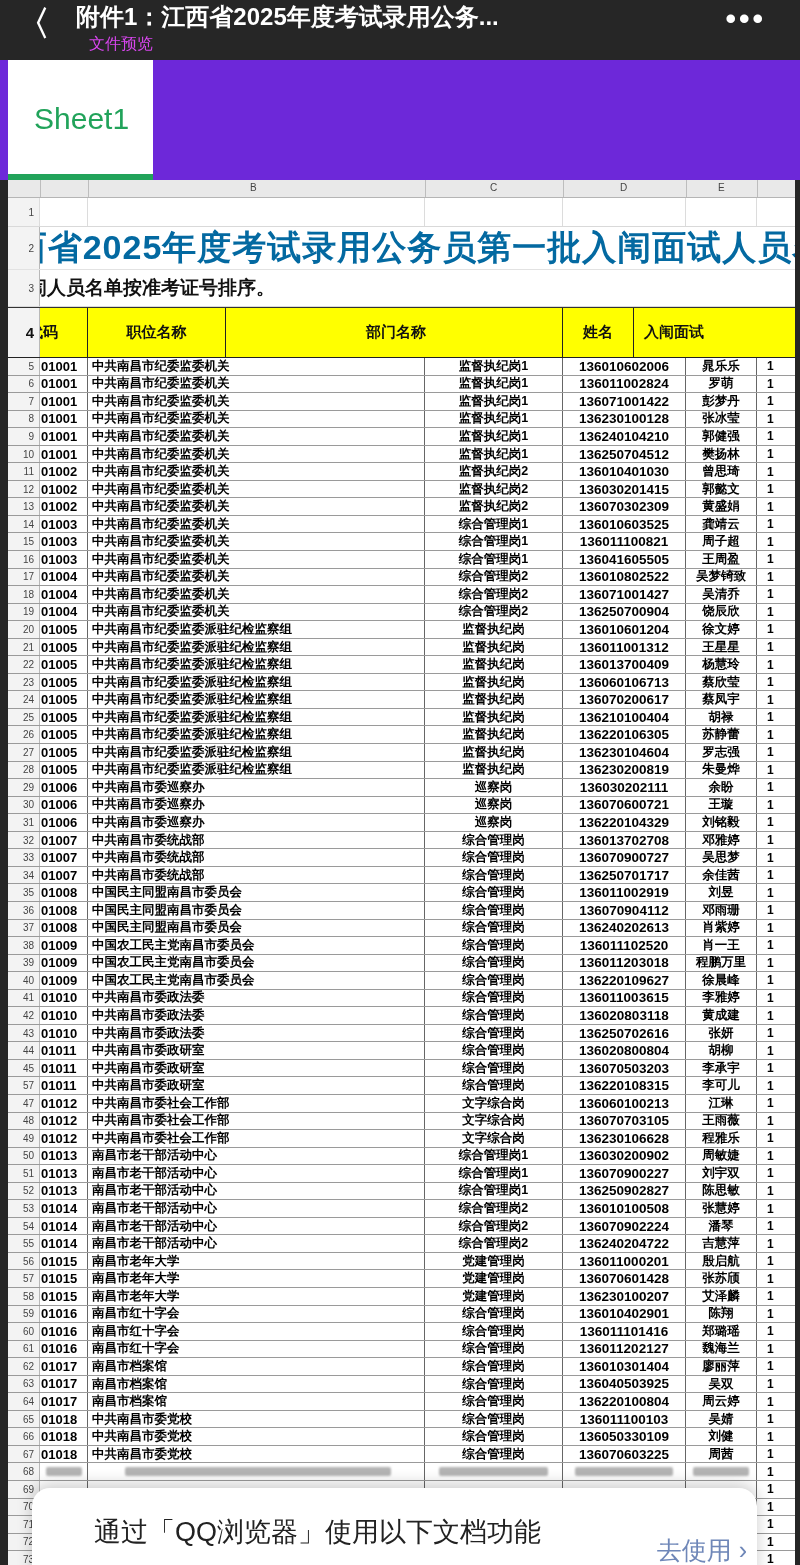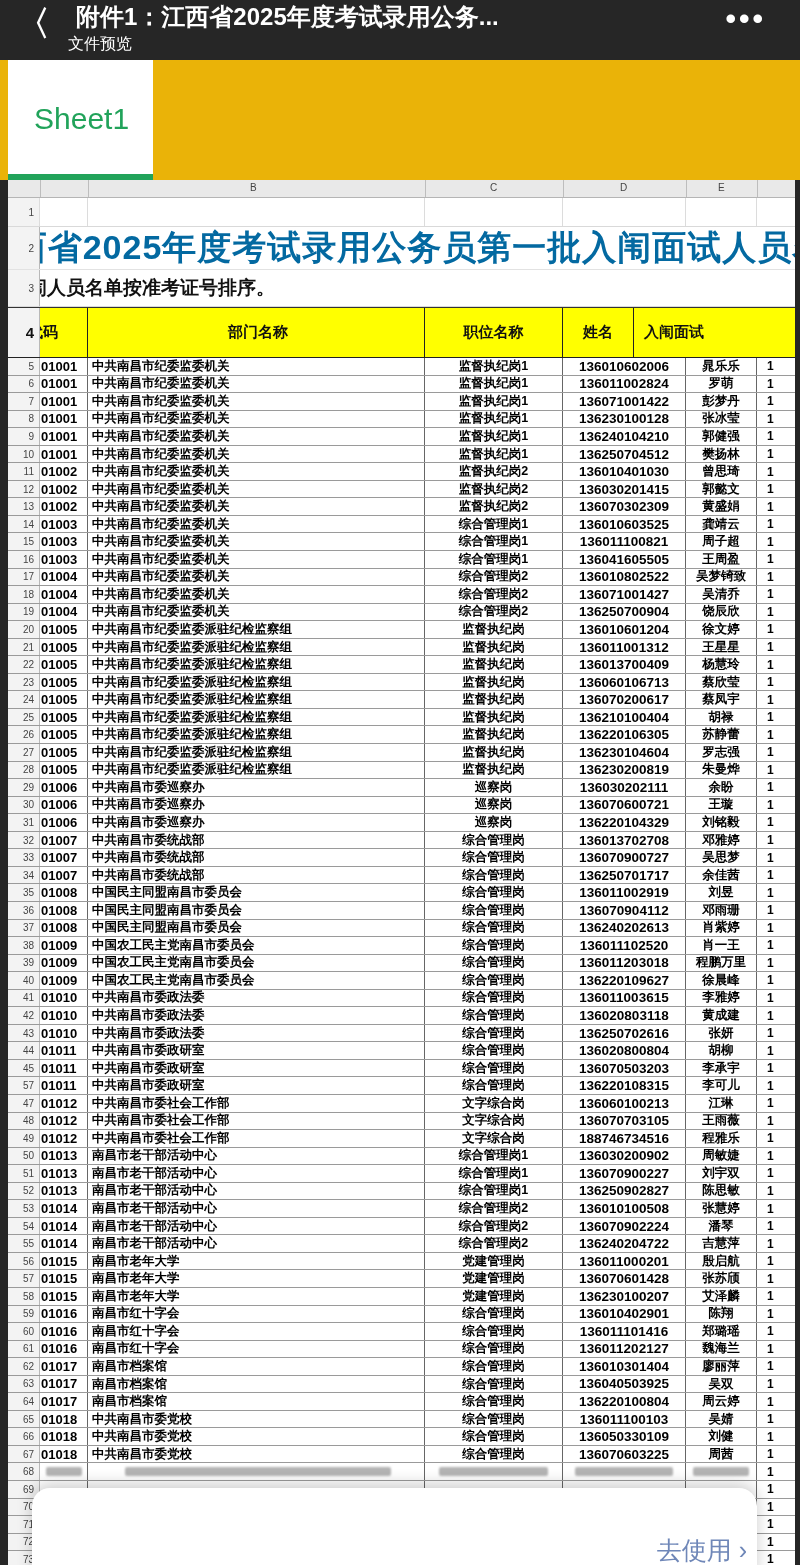--- a/index.html
+++ b/index.html
@@ -4,25 +4,25 @@
 <style>
   html,body{margin:0;padding:0;}
   body{width:800px;height:1565px;position:relative;overflow:hidden;background:#fff;
        font-family:"Liberation Sans","DejaVu Sans",sans-serif;}
 
   
   #topbar{position:absolute;top:0;left:0;width:800px;height:60px;background:#262626;z-index:20;}
   .back{position:absolute;left:16px;top:6px;font-size:34px;color:#fff;font-weight:bold;line-height:1;}
   .title{position:absolute;left:76px;top:1px;font-size:24px;font-weight:bold;color:#fff;
          white-space:nowrap;width:640px;overflow:hidden;}
-  .subtitle{position:absolute;left:68px;top:34px;font-size:16px;color:#ffffff;}
+  .subtitle{position:absolute;left:89px;top:34px;font-size:16px;color:#d946ef;}
   .menu{position:absolute;right:34px;top:2px;font-size:30px;letter-spacing:3px;color:#fff;font-weight:bold;}
 
   
-  #tabbar{position:absolute;top:60px;left:0;width:800px;height:120px;background:#eab308;z-index:15;}
+  #tabbar{position:absolute;top:60px;left:0;width:800px;height:120px;background:#6d28d9;z-index:15;}
   .tab{position:absolute;left:8px;top:0;width:145px;height:120px;background:#fff;
        border-bottom:6px solid #21a35a;box-sizing:border-box;}
   .tab-label{position:absolute;left:26px;top:42px;font-size:30px;color:#21a35a;}
 
   
   #sheet{position:absolute;top:180px;left:0;width:800px;}
   .r{display:flex;align-items:stretch;box-sizing:border-box;padding-left:8px;position:relative;background:#fff;}
   .cell{box-sizing:border-box;overflow:hidden;white-space:nowrap;display:flex;align-items:center;}
   .gut{flex:0 0 32px;background:#f3f3f3;border-right:1px solid #b8b8b8;color:#444;
        font-size:10px;justify-content:flex-end;padding-right:5px;}
@@ -118,22 +118,22 @@
     <div class="cell note-wrap">
       <span>闱人员名单按准考证号排序。</span>
     </div>
   </div>
 
   <div class="r row4">
     <div class="cell gut">4</div>
     <div class="cell code clip-left">
         <span>代码</span>
       </div>
+    <div class="cell pos">职位名称</div>
     <div class="cell dept hdr-ctr">部门名称</div>
-    <div class="cell pos">职位名称</div>
     <div class="cell name">姓名</div>
     <div class="cell edge">入闱面试</div>
   </div>
 
   <div id="grid-rows">
       <div class="r drow">
         <div class="cell gut">5</div>
         <div class="cell code">01001</div>
         <div class="cell dept">中共南昌市纪委监委机关</div>
         <div class="cell pos">监督执纪岗1</div>
@@ -526,21 +526,21 @@
         <div class="cell pos">文字综合岗</div>
         <div class="cell exam">136070703105</div>
         <div class="cell name">王雨薇</div>
         <div class="cell edge">1</div>
       </div>
       <div class="r drow">
         <div class="cell gut">49</div>
         <div class="cell code">01012</div>
         <div class="cell dept">中共南昌市委社会工作部</div>
         <div class="cell pos">文字综合岗</div>
-        <div class="cell exam">188746734516</div>
+        <div class="cell exam">136230106628</div>
         <div class="cell name">程雅乐</div>
         <div class="cell edge">1</div>
       </div>
       <div class="r drow">
         <div class="cell gut">50</div>
         <div class="cell code">01013</div>
         <div class="cell dept">南昌市老干部活动中心</div>
         <div class="cell pos">综合管理岗1</div>
         <div class="cell exam">136030200902</div>
         <div class="cell name">周敏婕</div>
@@ -763,16 +763,17 @@
         <div class="cell name"></div>
         <div class="cell edge">1</div>
       </div>
     </div>
 </div>
 
 <div id="strip-left" class="strip"></div>
 <div id="strip-right" class="strip"></div>
 
 <div id="promo">
+  <span class="promo-text">通过「QQ浏览器」使用以下文档功能</span>
   <span class="promo-action">
     <span>去使用</span> <span>›</span>
   </span>
 </div>
 
 </body></html>

